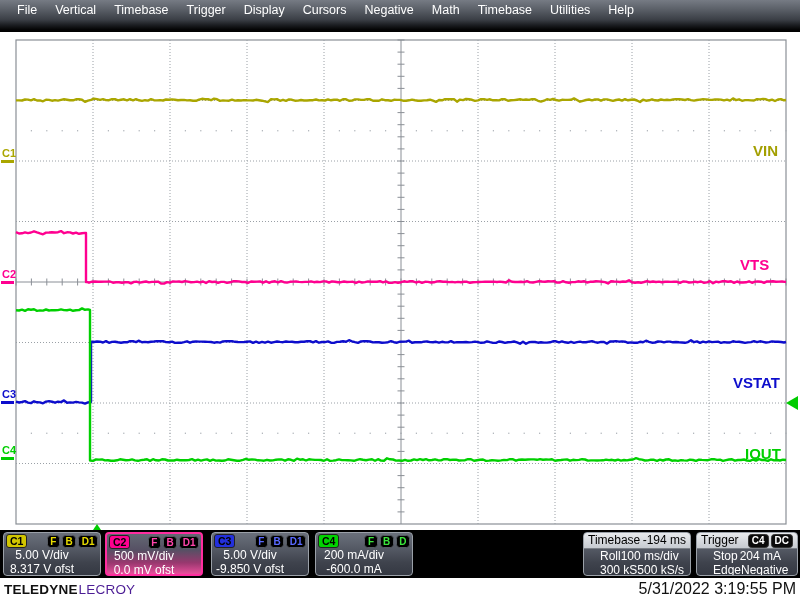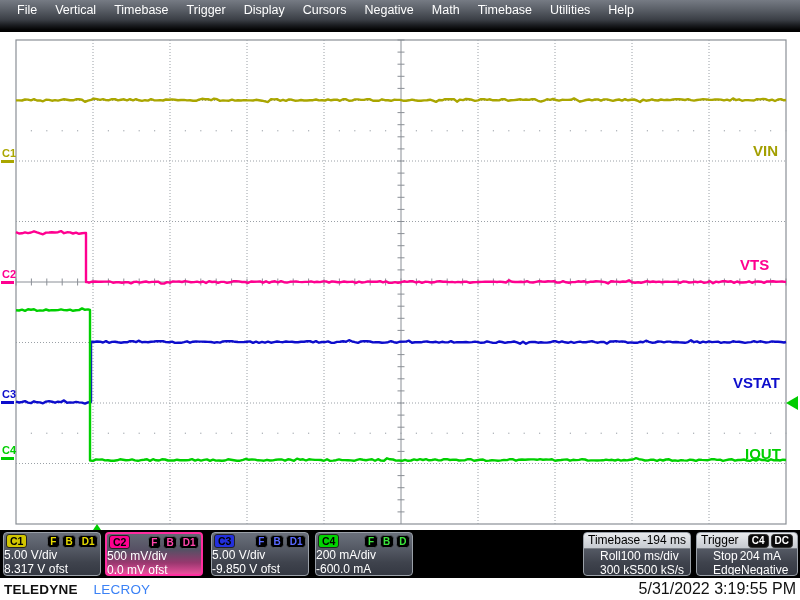--- a/index.html
+++ b/index.html
@@ -35,39 +35,39 @@
   .ch-head{display:flex;align-items:center;justify-content:space-between;padding:1px 2px 0 2px;height:14px;}
   .ch-id{
     font-size:10.5px;font-weight:bold;color:#000;border-radius:3px;
     padding:0 3px;line-height:12px;border:1px solid #222;
   }
   .ch-badges{display:flex;gap:2px;}
   .pill{
     background:#000;border:1px solid #565b63;border-radius:3.5px;
     font-size:10px;font-weight:bold;line-height:11px;padding:0 2.5px;
   }
-  .ch-line{text-align:left;padding-right:20px;line-height:14px;white-space:nowrap;}
+  .ch-line{text-align:center;padding-right:20px;line-height:14px;white-space:nowrap;}
   .info-box{font-size:12px;}
   .info-title{
     display:flex;justify-content:space-between;align-items:center;
     background:linear-gradient(180deg,#e8eaed 0%,#c6cad0 100%);
     color:#000;padding:0 4px;height:15px;line-height:15px;border-bottom:1px solid #7b8087;
   }
   .info-row{display:flex;justify-content:space-between;padding:0 16px;line-height:14px;white-space:nowrap;}
   .tpill{background:#0a0a0a;color:#fff;font-size:10px;font-weight:bold;border-radius:3.5px;padding:0 3px;line-height:12px;border:1px solid #333;}
   .title-badges{display:flex;gap:2px;align-items:center;}
   
   .statusbar{
     position:absolute;left:0;top:578px;width:800px;height:22px;background:#fff;
     display:flex;align-items:center;justify-content:space-between;
     padding:0 4px;box-sizing:border-box;color:#000;
   }
   .logo{font-size:13.5px;letter-spacing:.2px;color:#111;}
   .logo .b1{font-weight:bold;}
-  .logo .b2{font-weight:normal;margin-left:16px;color:#3b82f6;}
+  .logo .b2{font-weight:normal;margin-left:1px;color:#4c1d95;}
   .datetime{font-size:16px;color:#111;}
 </style>
 </head>
 <body>
 
 <div class="screen">
 
   <div class="menubar" id="menubar">
       <span class="menu-item">File</span>
       <span class="menu-item">Vertical</span>

